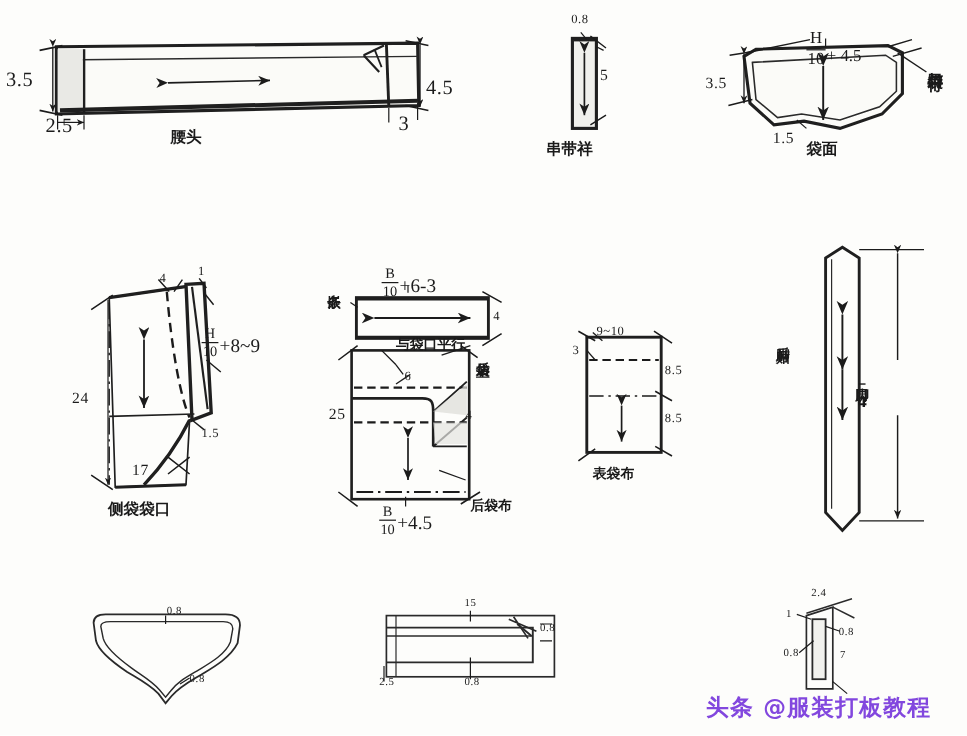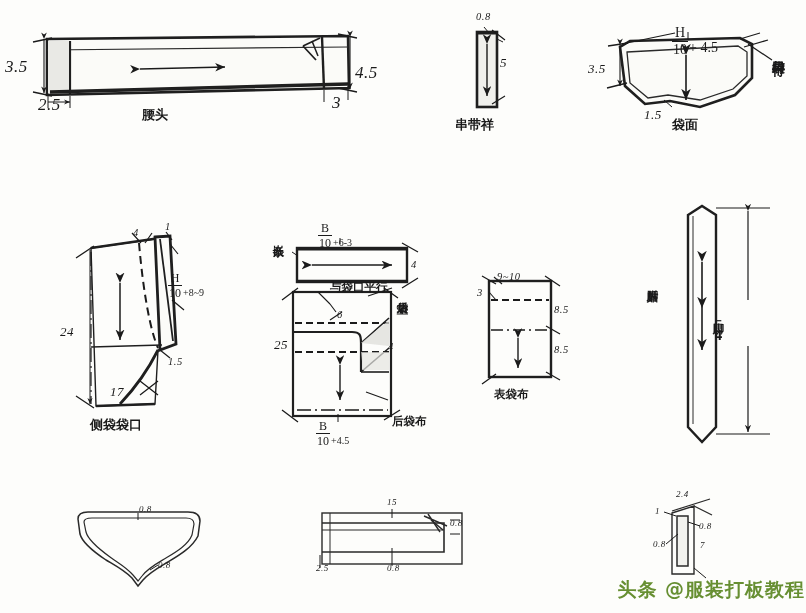--- a/index.html
+++ b/index.html
@@ -26,21 +26,20 @@
   .lbl {
     position: absolute;
     color: #1b1b1b;
     white-space: nowrap;
     line-height: 1;
   }
   .num {
     font-family: "Liberation Serif", "DejaVu Serif", serif;
     font-size: 13px;
     letter-spacing: 0.5px;
-    font-style: italic;
   }
   .num.sm { font-size: 10.5px; }
   .num.xs { font-size: 9px; }
   .num.lg { font-size: 17px; }
   .cn {
     font-family: "DejaVu Sans", "Liberation Sans", sans-serif;
     font-size: 13px;
     font-weight: 700;
     color: #1a1a1a;
   }
@@ -76,35 +75,35 @@
     width: 100%;
     min-width: 14px;
     height: 1px;
     background: #1b1b1b;
   }
   .frac .bot {
     font-size: 12px;
     padding: 1px 1px 0 1px;
   }
   .frac-expr .rest {
-    font-size: 10px;
+    font-size: 16px;
     align-self: flex-end;
     padding-bottom: 1px;
   }
   .frac-expr.big { font-size: 14px; }
   .frac-expr.big .top, .frac-expr.big .bot, .frac-expr.big .rest { font-size: 14px; }
   
   #watermark {
     position: absolute;
-    right: 1px;
+    right: 30px;
     bottom: 10px;
     font-family: "DejaVu Sans", "Liberation Sans", sans-serif;
     font-size: 19px;
     font-weight: 700;
-    color: #4d7c0f;
+    color: #6d28d9;
     opacity: 0.85;
     letter-spacing: 1px;
     white-space: nowrap;
   }
 </style>
 </head>
 <body>
 
 <div id="sheet">
 

